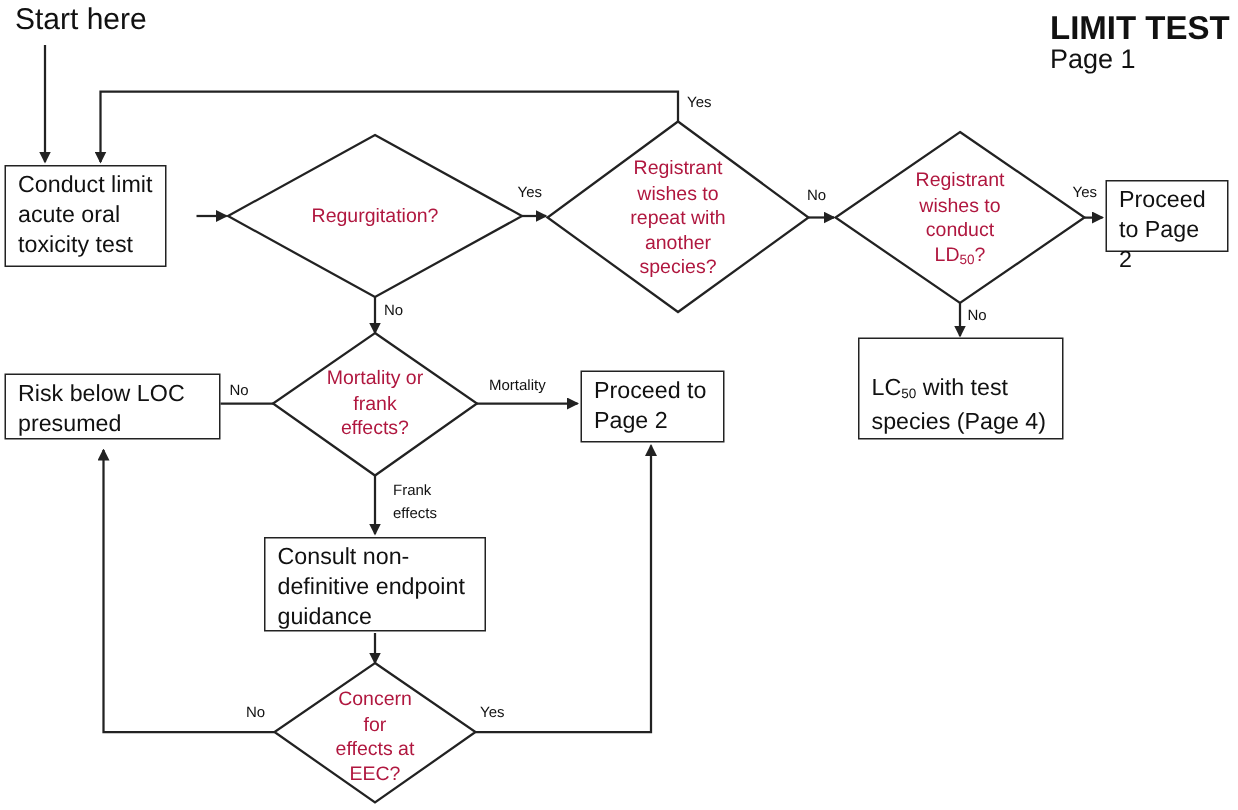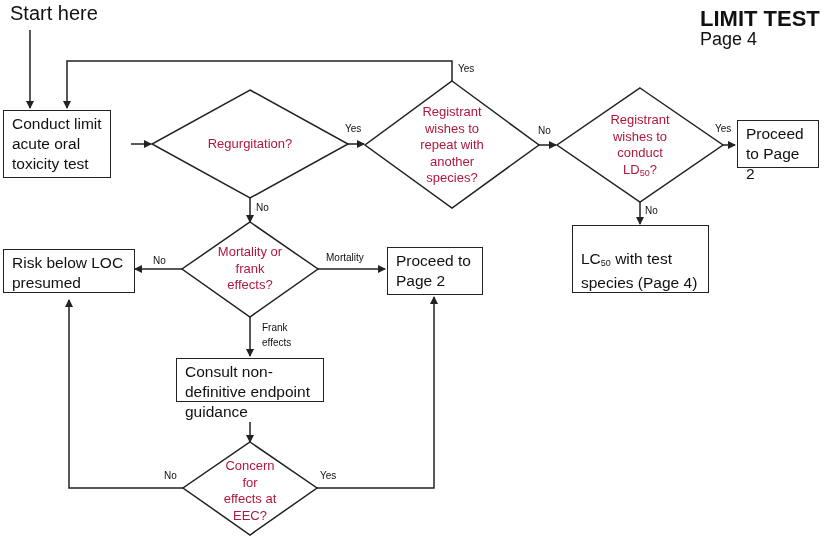--- a/index.html
+++ b/index.html
@@ -58,26 +58,26 @@
     <polygon points="250,90 348,144 250,198 152,144"></polygon>
     <polygon points="452,81 539,145 452,208 365,145"></polygon>
     <polygon points="640,88 723,145 640,202 557,145"></polygon>
     <polygon points="250,222 318,269 250,317 182,269"></polygon>
     <polygon points="250,442 317,488 250,535 183,488"></polygon>
   </g>
 </svg>
 
 <div class="title" style="left:10px; top:2px;">Start here</div>
 <div class="title t-bold" style="left:700px; top:6px;">LIMIT TEST</div>
-<div class="title t-norm" style="left:700px; top:29px;">Page 4</div>
+<div class="title t-norm" style="left:700px; top:29px;">Page 1</div>
 
 <div class="box" style="left:3px; top:110px; width:108px; height:68px;">Conduct limit acute oral toxicity test</div>
-<div class="box" style="left:3px; top:249px; width:132px; height:44px;">Risk below LOC presumed</div>
+<div class="box" style="left:3px; top:249px; width:144px; height:44px;">Risk below LOC presumed</div>
 <div class="box" style="left:387px; top:247px; width:96px; height:48px;">Proceed to Page 2</div>
-<div class="box" style="left:176px; top:358px; width:148px; height:44px;">Consult non-definitive endpoint guidance</div>
+<div class="box" style="left:176px; top:358px; width:148px; height:63px;">Consult non-definitive endpoint guidance</div>
 <div class="box" style="left:737px; top:120px; width:82px; height:48px;">Proceed to Page 2</div>
 <div class="box" style="left:572px; top:225px; width:137px; height:68px;">
   <br>
   <span>LC</span><sub>50</sub><span> with test</span><br>
   <span>species (Page 4)</span>
 </div>
 
 <div class="dtext" style="left:190px; top:136px; width:120px;">Regurgitation?</div>
 <div class="dtext" style="left:405px; top:104px; width:94px;">Registrant wishes to repeat with another species?</div>
 <div class="dtext" style="left:598px; top:112px; width:84px;">

